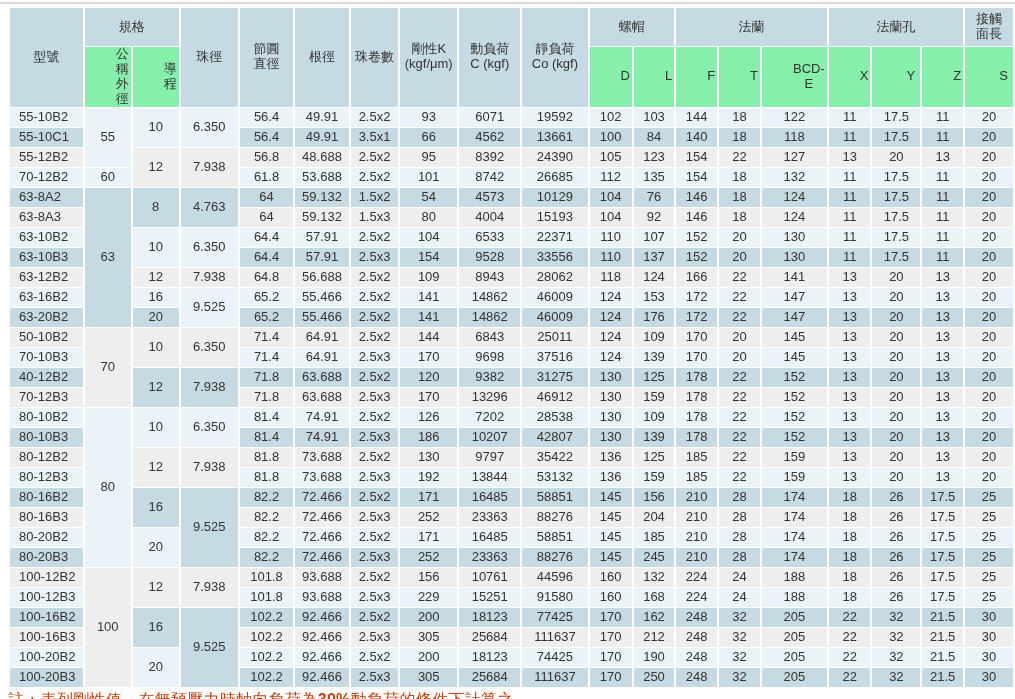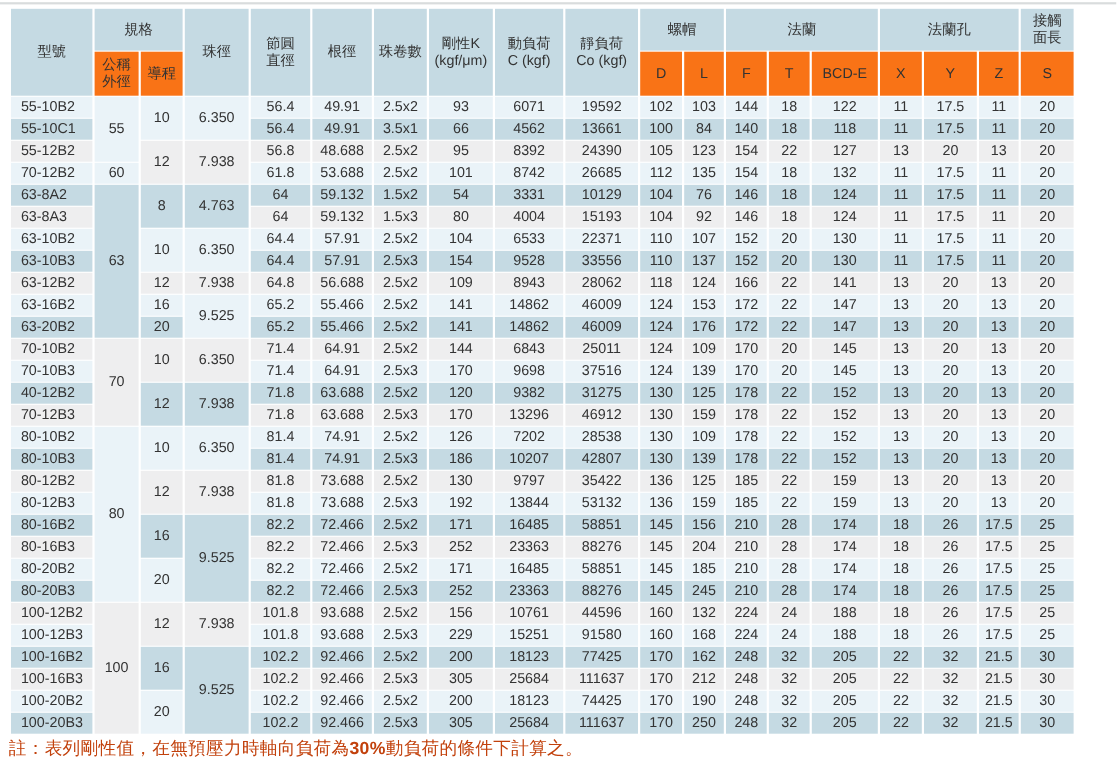--- a/index.html
+++ b/index.html
@@ -27,21 +27,21 @@
     color: #333333;
   }
   th, td {
     padding: 0 2px;
     vertical-align: middle;
     text-align: center;
     overflow: hidden;
     font-weight: normal;
   }
   thead th { background: #c5dae3; }
-  thead tr.subhead th { background: #f97316; }
+  thead tr.subhead th { background: #86efac; padding-left: 31px; }
   thead tr.tophead th { height: 38px; }
   thead tr.subhead th { height: 40px; }
   th.multiline { white-space: pre-line; }
 
   tbody td { height: 19px; }
   tr.ra td { background: #eaf3f8; }
   tr.rb td { background: #c5dae3; }
   tr.rc td { background: #eeeeef; }
   td.model { text-align: left; padding-left: 9px; }
 
@@ -199,21 +199,21 @@
           </tr>
           <tr class="rb">
             <td class="model">63-8A2</td>
             <td rowspan="7">63</td>
             <td rowspan="2">8</td>
             <td rowspan="2">4.763</td>
             <td>64</td>
             <td>59.132</td>
             <td>1.5x2</td>
             <td>54</td>
-            <td>3331</td>
+            <td>4573</td>
             <td>10129</td>
             <td>104</td>
             <td>76</td>
             <td>146</td>
             <td>18</td>
             <td>124</td>
             <td>11</td>
             <td>17.5</td>
             <td>11</td>
             <td>20</td>
@@ -327,21 +327,21 @@
             <td>176</td>
             <td>172</td>
             <td>22</td>
             <td>147</td>
             <td>13</td>
             <td>20</td>
             <td>13</td>
             <td>20</td>
           </tr>
           <tr class="rc">
-            <td class="model">70-10B2</td>
+            <td class="model">50-10B2</td>
             <td rowspan="4">70</td>
             <td rowspan="2">10</td>
             <td rowspan="2">6.350</td>
             <td>71.4</td>
             <td>64.91</td>
             <td>2.5x2</td>
             <td>144</td>
             <td>6843</td>
             <td>25011</td>
             <td>124</td>

